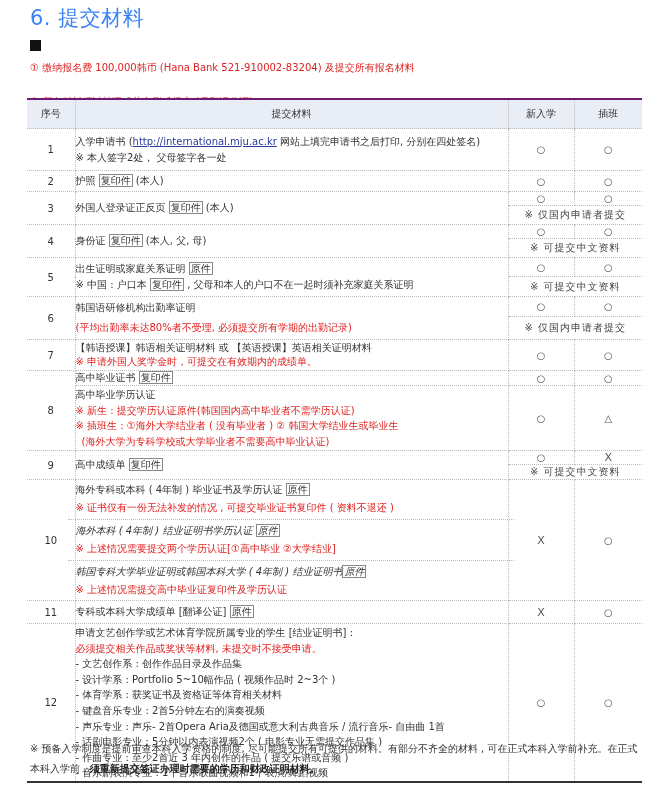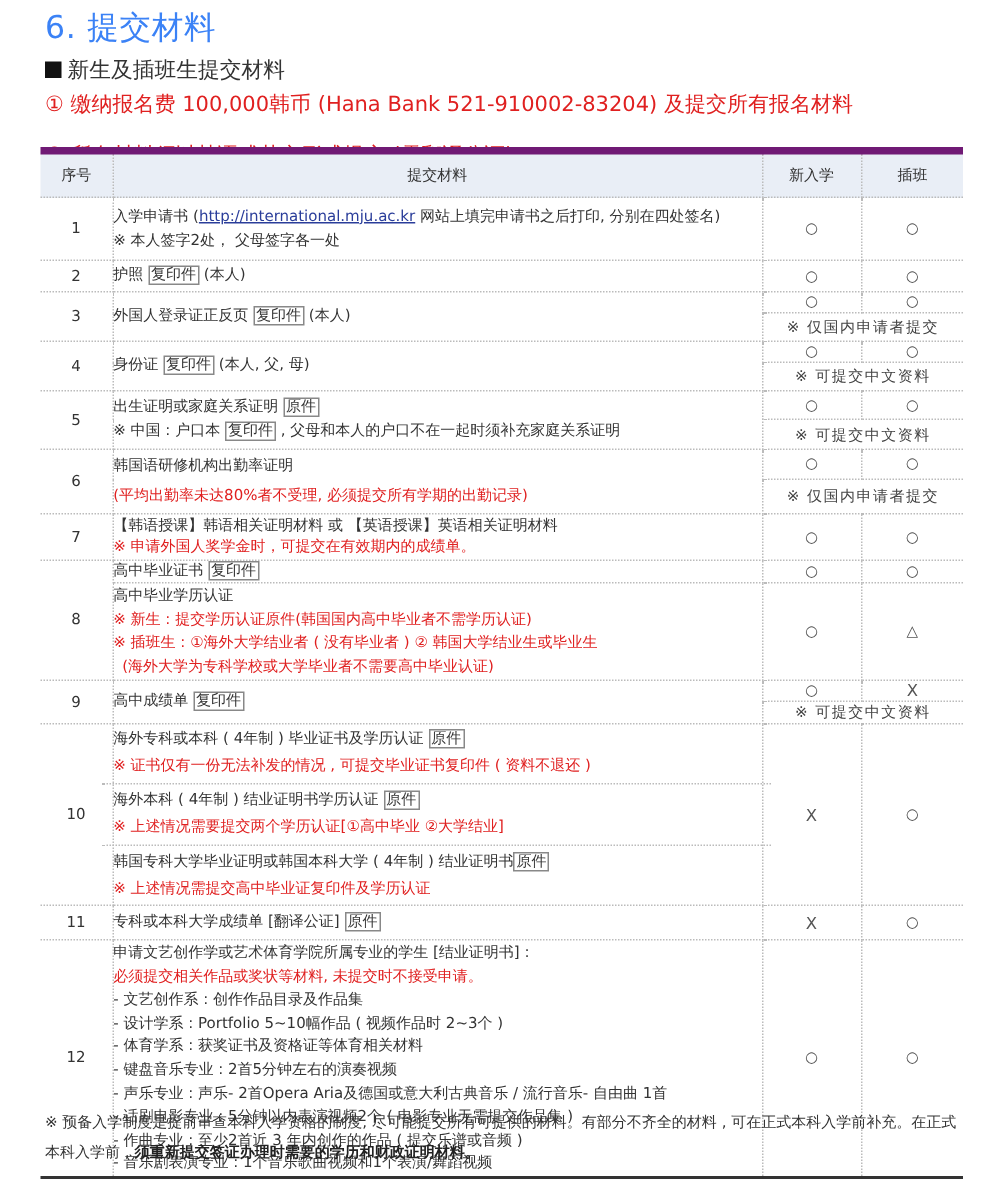--- a/index.html
+++ b/index.html
@@ -1,46 +1,46 @@
 <!DOCTYPE html>
 <html><head>
 <meta charset="utf-8">
 <style>
   html, body { margin: 0; padding: 0; background: #ffffff; }
   body { width: 666px; height: 788px; overflow: hidden; position: relative;
          font-family: "DejaVu Sans", "Liberation Sans", sans-serif; color: #333; }
   .title { position: absolute; left: 30px; top: 4px; font-size: 21px; color: #3b82f6; letter-spacing: 0.5px; }
   .subtitle { position: absolute; left: 30px; top: 37px; font-size: 14.5px; color: #333; }
   .subtitle .sq { display: inline-block; width: 11px; height: 11px; background: #111; margin-right: 4px; vertical-align: -1px; }
-  .note-red { position: absolute; left: 30px; font-size: 14px; color: #e02020; white-space: nowrap; }
+  .note-red { position: absolute; left: 30px; font-size: 10px; color: #e02020; white-space: nowrap; }
   .n1 { top: 61px; }
   .n2 { top: 95px; }
   table.main { position: absolute; left: 27px; top: 98px; width: 615px; border-collapse: collapse;
-               border-top: 5px solid #701a75; border-bottom: 2px solid #333; table-layout: fixed; }
+               border-top: 2px solid #701a75; border-bottom: 2px solid #333; table-layout: fixed; }
   table.main td, table.main th { border: 1px dotted #bbb; font-size: 10px; padding: 0; vertical-align: middle; }
   table.main tr > *:first-child { border-left: none; }
   table.main tr > *:last-child { border-right: none; }
   th { background: #e9eef6; font-weight: normal; color: #333; height: 28px; font-size: 10.5px; }
   td.num { text-align: center; font-size: 11px; color: #333; }
   td.content { padding: 3px 6px 3px 8px; line-height: 16px; color: #333; margin-left: 24px; }
   td.mark { text-align: center; font-size: 12px; color: #555; }
   .red { color: #e02020; }
   .link { color: #2a3d9a; text-decoration: underline; }
   .box { border: 1px solid #888; padding: 0 1px; }
-  .sub-line { border-top: 1px dotted #bbb; margin: 2px -6px 0 -8px; padding: 2px 6px 0 8px; }
+  .sub-line { border-top: 1px dotted #bbb; margin: 2px -6px 0 -8px; padding: 2px 6px 0 8px; font-style: italic; }
   .indent { padding-left: 6px; }
   td.note-cell { text-align: center; font-size: 10.5px; color: #444; height: 18px; letter-spacing: 1px; }
   .footer { position: absolute; left: 30px; top: 739px; width: 615px; font-size: 10px; line-height: 20px; color: #333; }
   .footer b { font-weight: bold; color: #222; }
 </style>
 </head>
 <body>
 
 <div class="title">6. 提交材料</div>
-<div class="subtitle"><span class="sq"></span><span>新生及插班生提交材料</span></div>
+<div class="subtitle"><span class="sq"></span></div>
 <div class="note-red n1">① 缴纳报名费 100,000韩币 (Hana Bank 521-910002-83204) 及提交所有报名材料</div>
 <div class="note-red n2">② 所有材料须以韩语或英文形式提交 (需翻译公证)</div>
 
 <table class="main">
   <colgroup>
       <col style="width:48px">
       <col style="width:433px">
       <col style="width:66px">
       <col style="width:68px">
     </colgroup>

